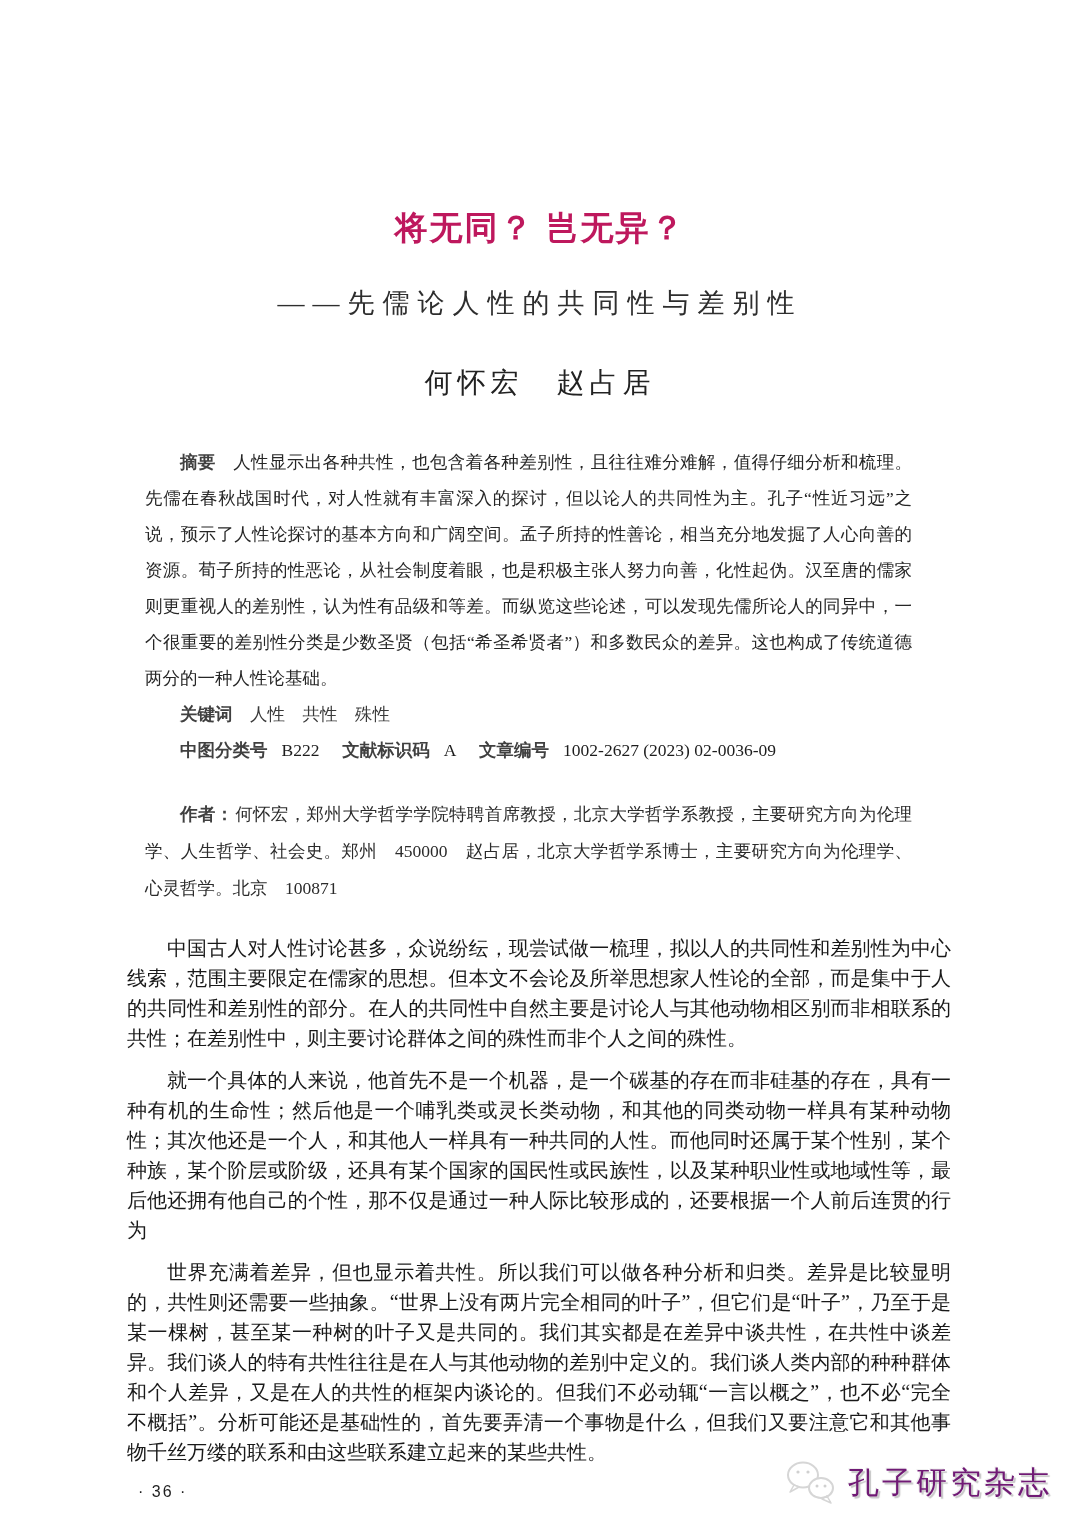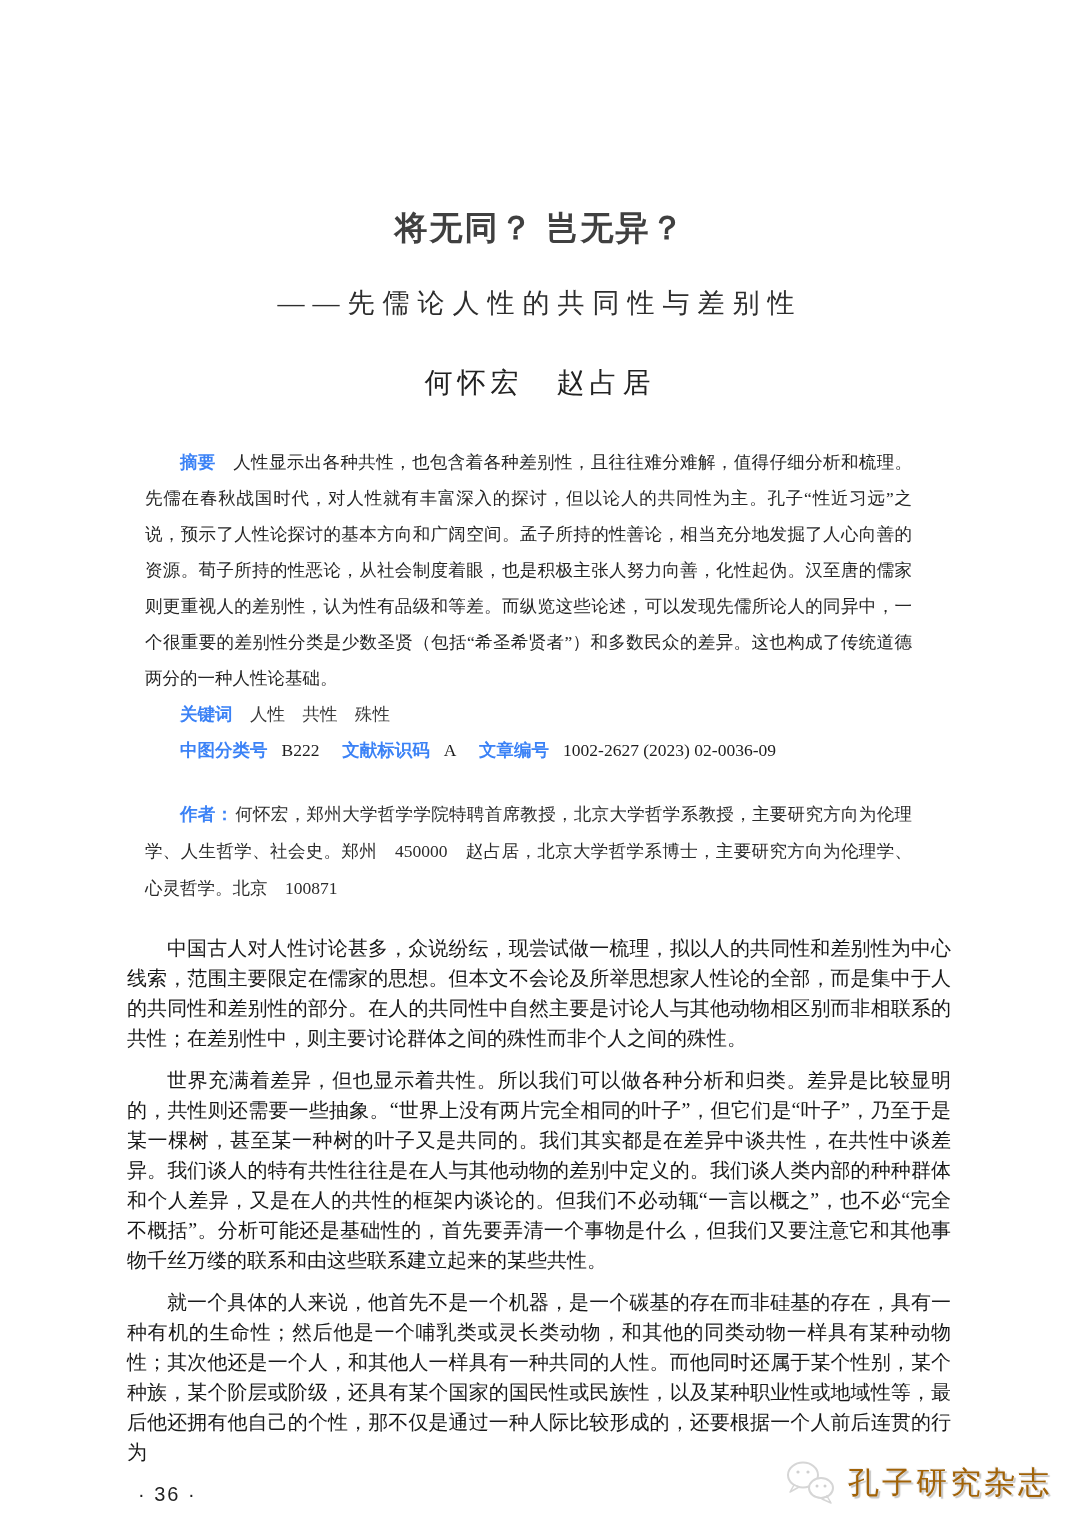--- a/index.html
+++ b/index.html
@@ -14,21 +14,21 @@
     overflow: hidden;
   }
   
   .title {
     padding-top: 208px;
     text-align: center;
     font-family: "Liberation Sans", sans-serif;
     font-weight: bold;
     font-size: 33px;
     letter-spacing: 2px;
-    color: #404040;
+    color: #be185d;
     line-height: 40px;
   }
   .subtitle {
     margin-top: 40px;
     text-align: center;
     font-family: "Liberation Serif", serif;
     font-size: 27px;
     letter-spacing: 8px;
     color: #2e2e2e;
     line-height: 30px;
@@ -51,21 +51,21 @@
   }
   .abstract {
     text-indent: 2em;
     text-align: justify;
     line-height: 36px;
     font-family: "Liberation Serif", serif;
   }
   .meta-label {
     font-family: "Liberation Sans", sans-serif;
     font-weight: bold;
-    color: #3b82f6;
+    color: #404040;
   }
   .abstract .meta-label { margin-right: 1em; }
   .keywords-row {
     text-indent: 2em;
     line-height: 36px;
     font-family: "Liberation Serif", serif;
     color: #3a3a3a;
   }
   .keywords-row .meta-label { margin-right: 1em; }
   .clc-row {
@@ -96,37 +96,37 @@
     font-family: "Liberation Serif", serif;
   }
   .body-text p {
     margin: 12px;
     text-indent: 2em;
   }
   
   .page-number {
     margin: 16px 0 0 138px;
     font-family: "Liberation Sans", sans-serif;
-    font-size: 20px;
+    font-size: 16px;
     letter-spacing: 2px;
     color: #1f1f1f;
   }
   .watermark {
     position: absolute;
     right: 28px;
     bottom: 20px;
     display: flex;
     align-items: center;
     gap: 10px;
   }
   .watermark-text {
     font-family: "Liberation Serif", serif;
     font-size: 31px;
     letter-spacing: 3px;
-    color: #a16207;
+    color: #701a75;
     text-shadow: 2px 2px 1px #c6c6c6, -1px -1px 0 #efefef;
     white-space: nowrap;
   }
   .wechat-icon svg { display: block; }
 </style>
 </head>
 <body>
 
 <div class="page">
 
@@ -151,22 +151,22 @@
     </div>
 
     <div class="author-bio">
       <span class="meta-label">作者：</span><span>何怀宏，郑州大学哲学学院特聘首席教授，北京大学哲学系教授，主要研究方向为伦理学、人生哲学、社会史。郑州　450000　赵占居，北京大学哲学系博士，主要研究方向为伦理学、心灵哲学。北京　100871</span>
     </div>
 
   </div>
 
   <div class="body-text">
     <p>中国古人对人性讨论甚多，众说纷纭，现尝试做一梳理，拟以人的共同性和差别性为中心线索，范围主要限定在儒家的思想。但本文不会论及所举思想家人性论的全部，而是集中于人的共同性和差别性的部分。在人的共同性中自然主要是讨论人与其他动物相区别而非相联系的共性；在差别性中，则主要讨论群体之间的殊性而非个人之间的殊性。</p>
+    <p>就一个具体的人来说，他首先不是一个机器，是一个碳基的存在而非硅基的存在，具有一种有机的生命性；然后他是一个哺乳类或灵长类动物，和其他的同类动物一样具有某种动物性；其次他还是一个人，和其他人一样具有一种共同的人性。而他同时还属于某个性别，某个种族，某个阶层或阶级，还具有某个国家的国民性或民族性，以及某种职业性或地域性等，最后他还拥有他自己的个性，那不仅是通过一种人际比较形成的，还要根据一个人前后连贯的行为</p>
     <p>世界充满着差异，但也显示着共性。所以我们可以做各种分析和归类。差异是比较显明的，共性则还需要一些抽象。“世界上没有两片完全相同的叶子”，但它们是“叶子”，乃至于是某一棵树，甚至某一种树的叶子又是共同的。我们其实都是在差异中谈共性，在共性中谈差异。我们谈人的特有共性往往是在人与其他动物的差别中定义的。我们谈人类内部的种种群体和个人差异，又是在人的共性的框架内谈论的。但我们不必动辄“一言以概之”，也不必“完全不概括”。分析可能还是基础性的，首先要弄清一个事物是什么，但我们又要注意它和其他事物千丝万缕的联系和由这些联系建立起来的某些共性。</p>
-    <p>就一个具体的人来说，他首先不是一个机器，是一个碳基的存在而非硅基的存在，具有一种有机的生命性；然后他是一个哺乳类或灵长类动物，和其他的同类动物一样具有某种动物性；其次他还是一个人，和其他人一样具有一种共同的人性。而他同时还属于某个性别，某个种族，某个阶层或阶级，还具有某个国家的国民性或民族性，以及某种职业性或地域性等，最后他还拥有他自己的个性，那不仅是通过一种人际比较形成的，还要根据一个人前后连贯的行为</p>
   </div>
 
   <div class="page-number">· 36 ·</div>
 
   <div class="watermark">
     <span class="wechat-icon">
       <svg width="54" height="48" viewBox="0 0 54 48" xmlns="http://www.w3.org/2000/svg">
 
         <ellipse cx="19" cy="16" rx="15" ry="12.5" fill="#ffffff" stroke="#d6d6d6" stroke-width="2"></ellipse>
         <path d="M10 26 L6 33 L15 28 Z" fill="#ffffff" stroke="#d6d6d6" stroke-width="1.5" stroke-linejoin="round"></path>

